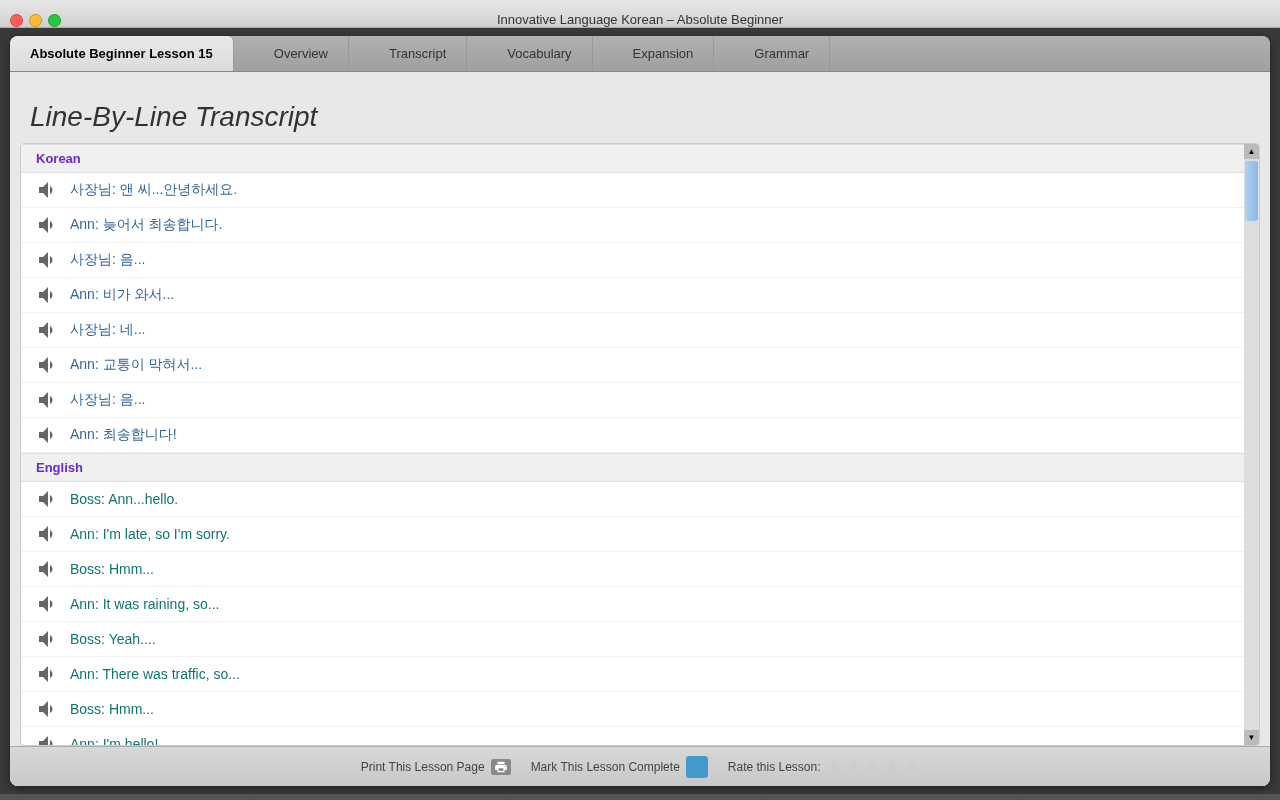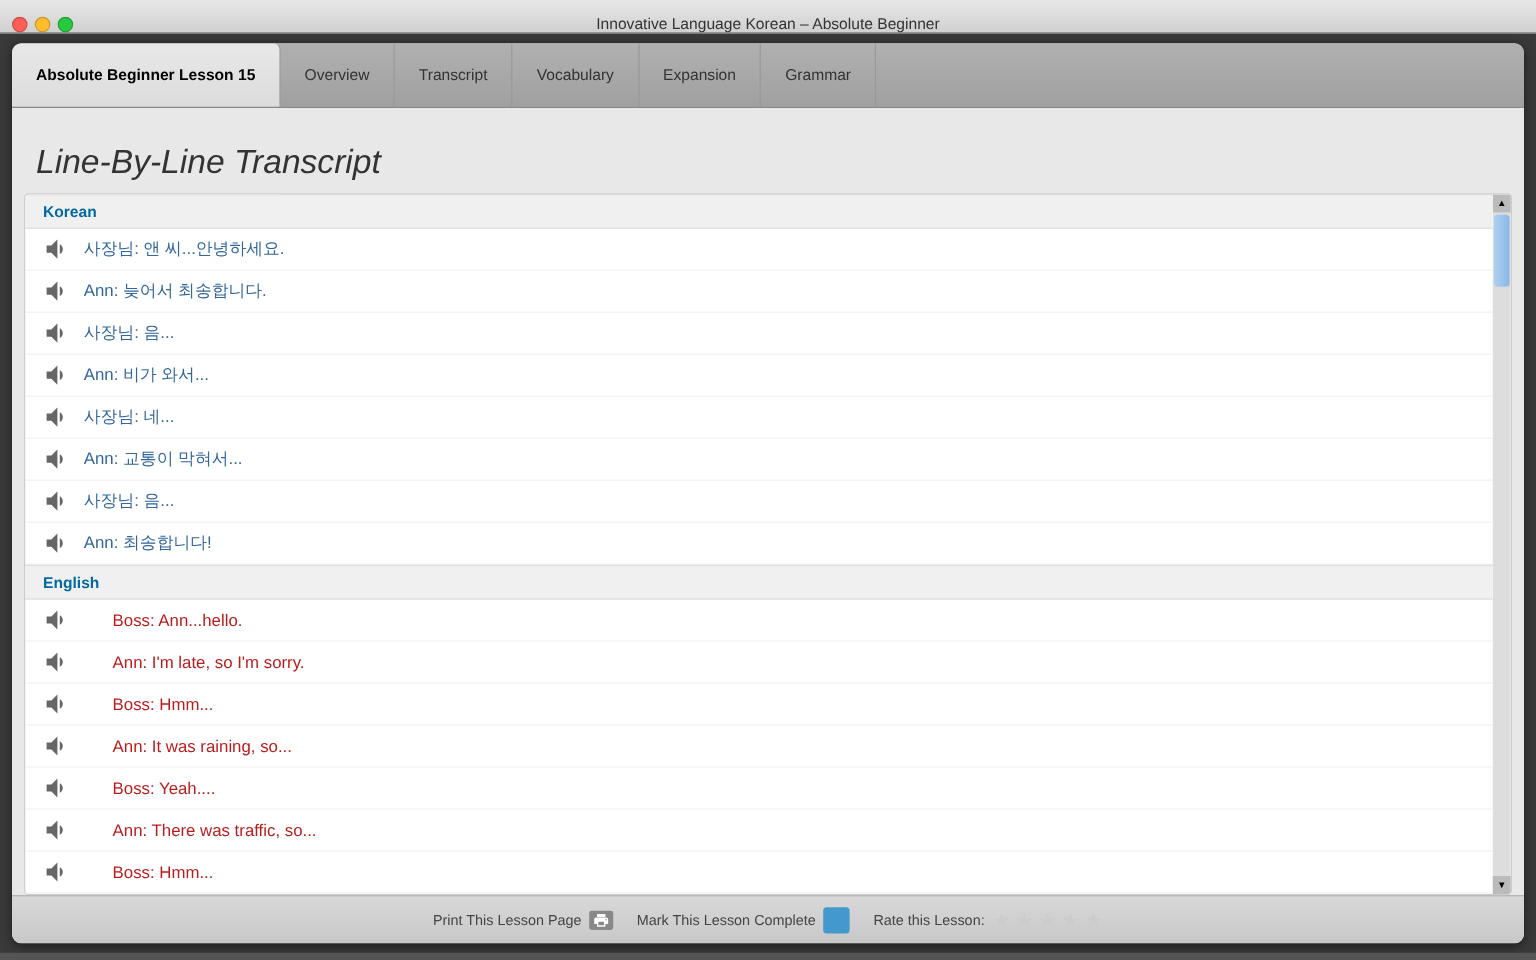--- a/index.html
+++ b/index.html
@@ -54,21 +54,22 @@
       display: flex;
       flex-direction: column;
       box-shadow: 0 2px 10px rgba(0,0,0,0.5);
     }
 
     
     #tab-bar {
       display: flex;
       background: linear-gradient(to bottom, #b0b0b0, #a0a0a0);
       border-bottom: 1px solid #888;
-      height: 54px;
+      height: 36px;
+      gap: 20px;
     }
     .tab {
       display: flex;
       align-items: center;
       justify-content: center;
       padding: 0 20px;
       font-size: 13px;
       color: #333;
       cursor: pointer;
       border-right: 1px solid #999;
@@ -119,21 +120,21 @@
       flex: 1;
       overflow-y: auto;
       overflow-x: hidden;
     }
 
     
     .section-header {
       padding: 6px 15px;
       font-size: 13px;
       font-weight: bold;
-      color: #0369a1;
+      color: #6d28d9;
       background: #f0f0f0;
       border-bottom: 1px solid #ddd;
       border-top: 1px solid #ddd;
     }
 
     
     .transcript-line {
       display: flex;
       align-items: center;
       padding: 5px 15px;
@@ -145,23 +146,22 @@
       height: 24px;
       margin-right: 10px;
       flex-shrink: 0;
       cursor: pointer;
     }
     .korean-text {
       color: #336699;
       font-size: 14px;
     }
     .english-text {
-      color: #b91c1c;
+      color: #0f766e;
       font-size: 14px;
-      margin-left: 24px;
     }
 
     
     #scrollbar-custom {
       width: 15px;
       background: #ddd;
       display: flex;
       flex-direction: column;
       align-items: center;
     }

